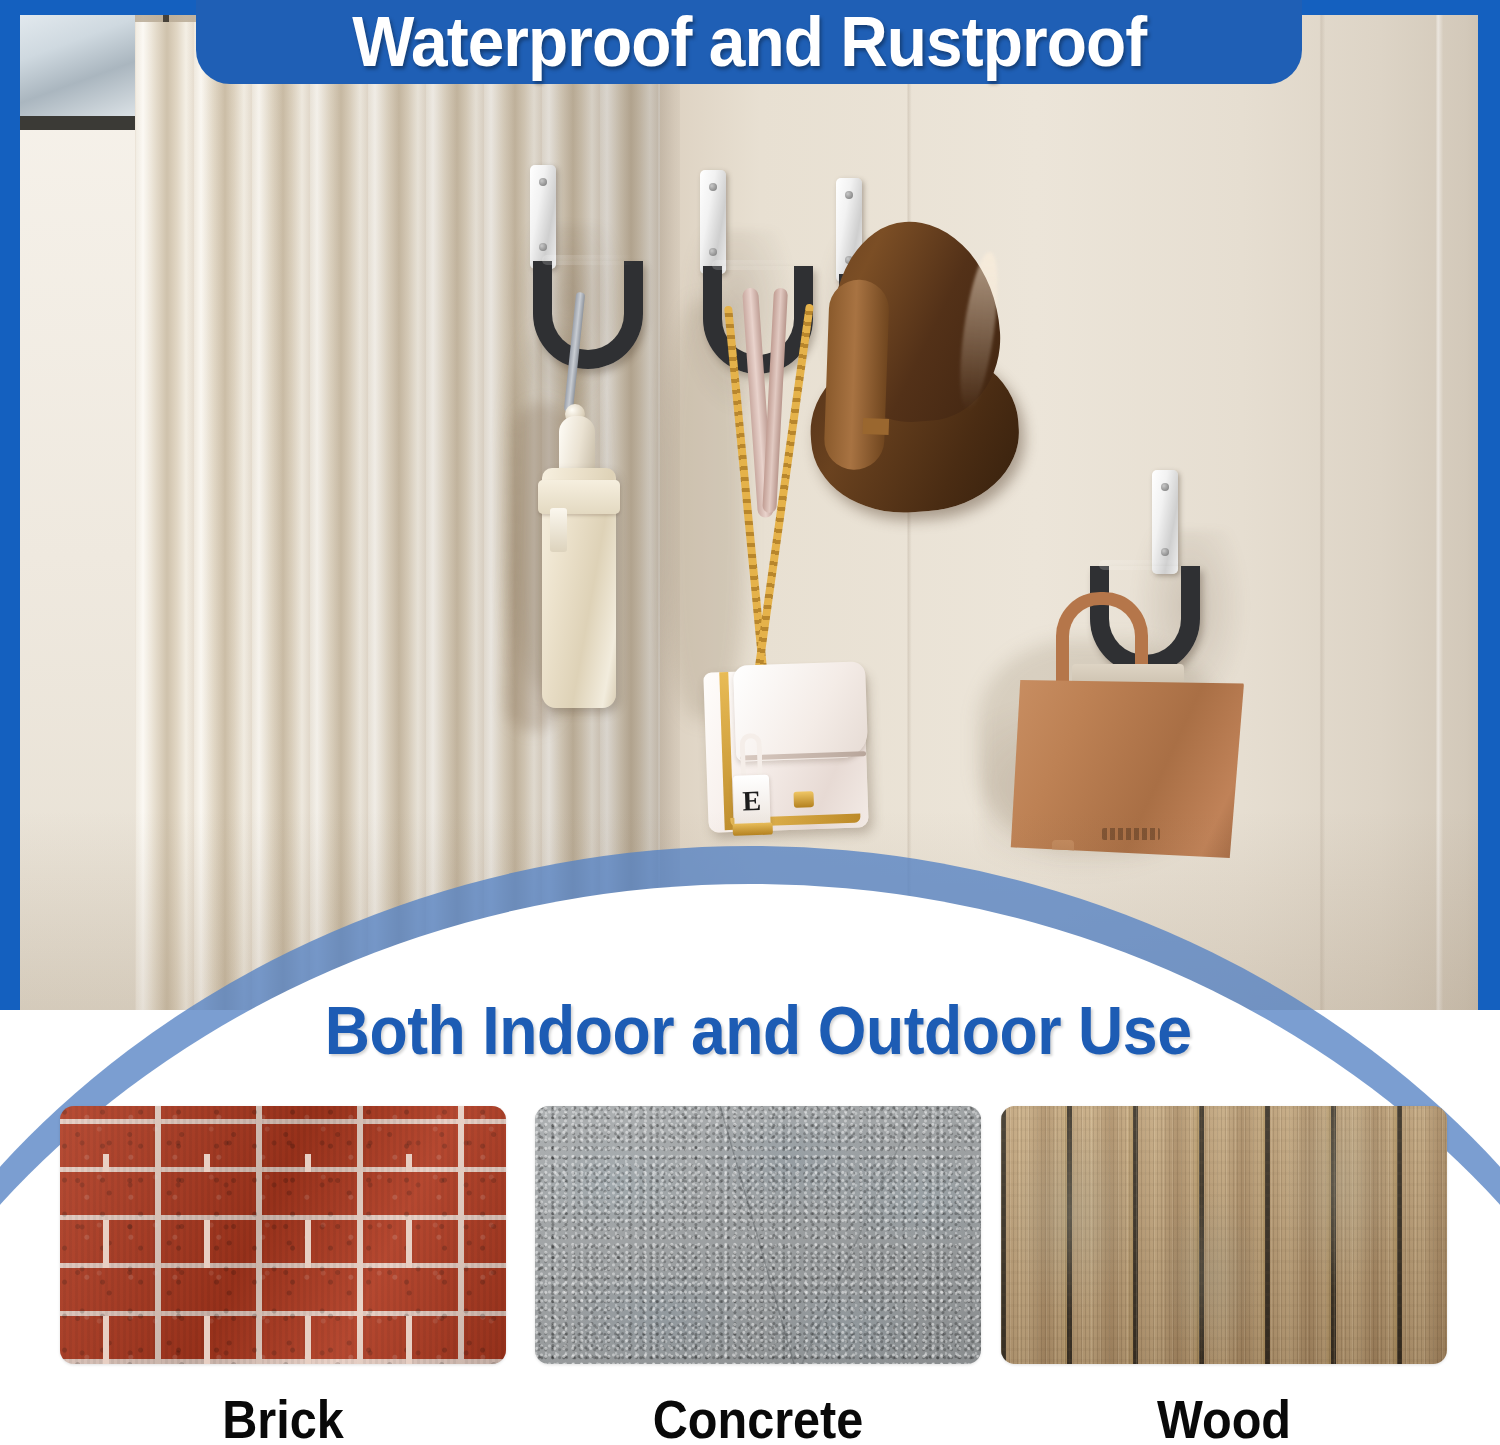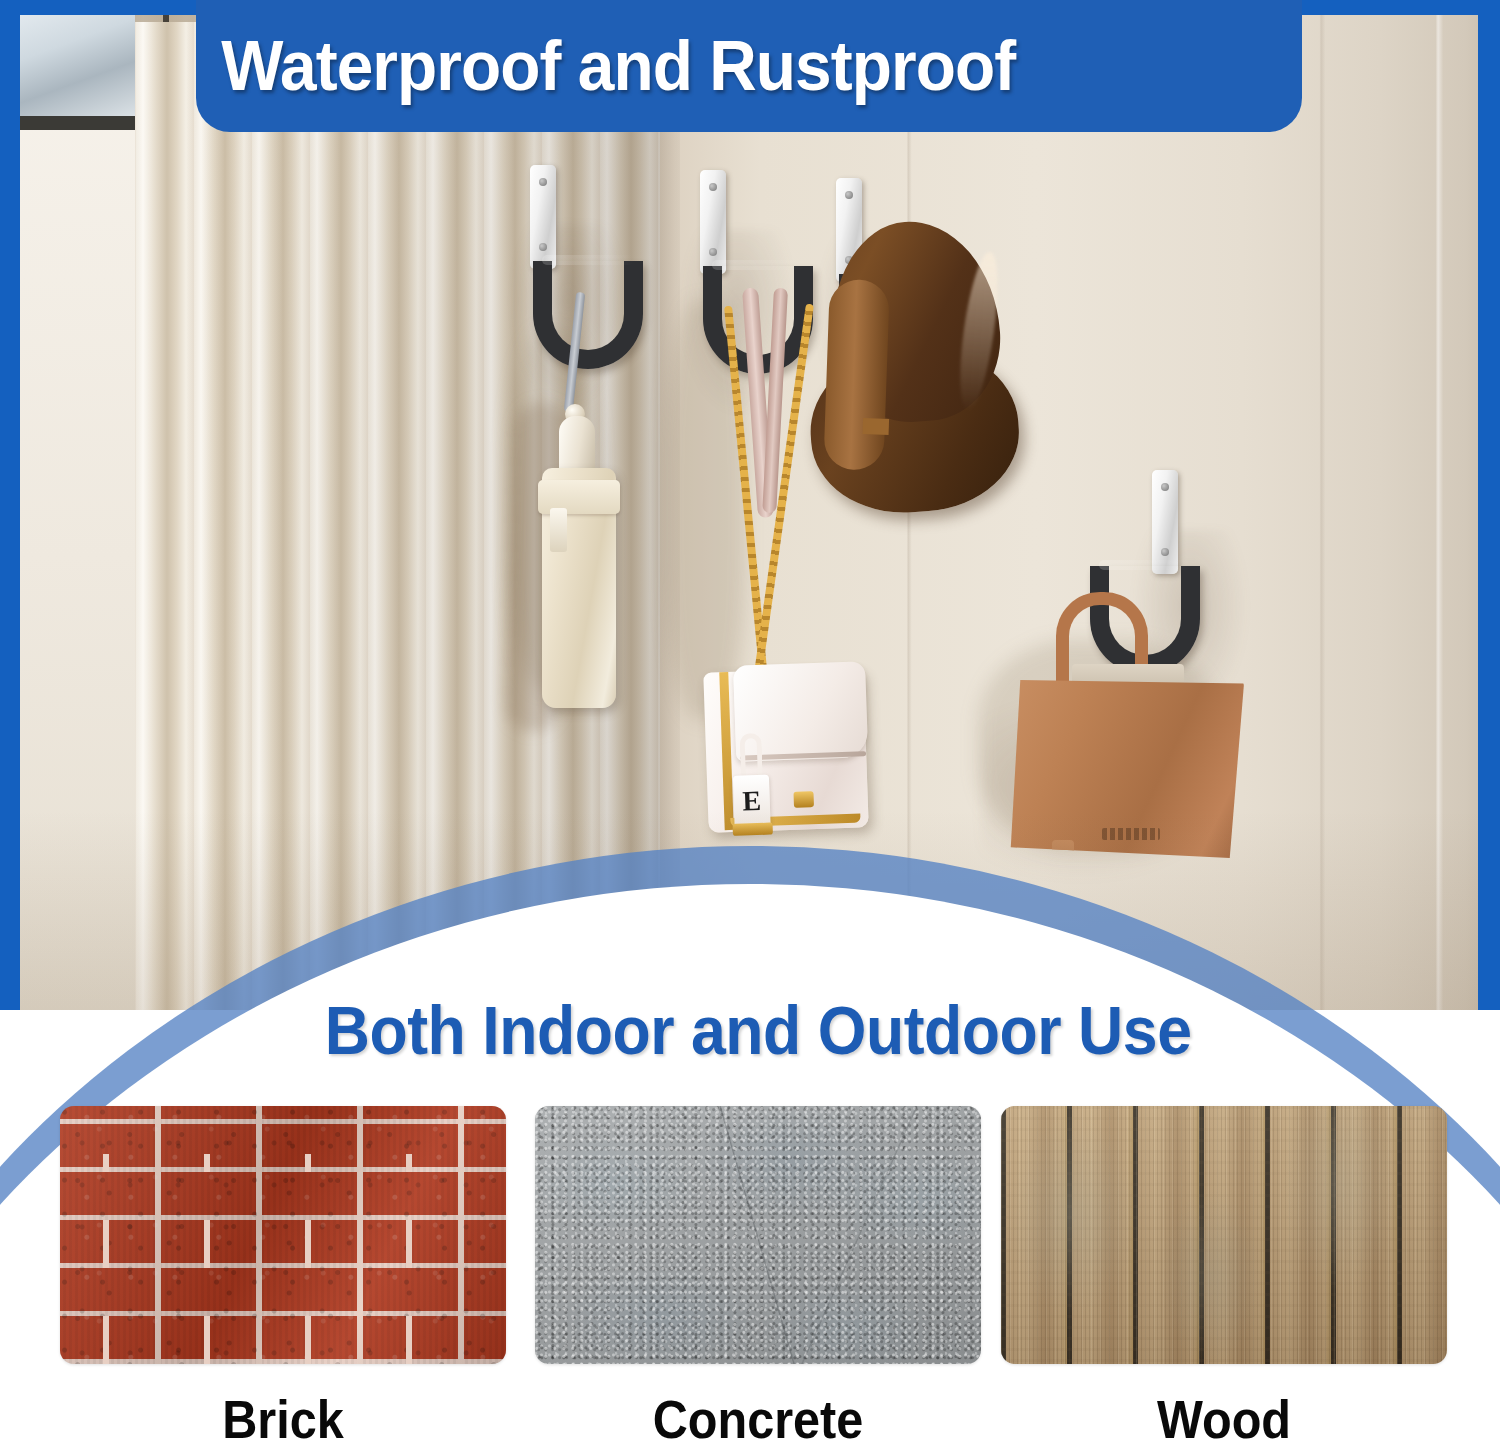--- a/index.html
+++ b/index.html
@@ -333,25 +333,25 @@
     position:absolute; left:0; top:0; width:20px; height:1010px;
     background:#1460bf; z-index:30;
   }
   .border-right{
     position:absolute; left:1478px; top:0; width:22px; height:1010px;
     background:#1460bf; z-index:30;
   }
 
   
   .banner{
-    position:absolute; left:196px; top:0; width:1106px; height:132px;
+    position:absolute; left:196px; top:0; width:1106px; height:84px;
     background:#1f5fb5;
     border-radius:0 0 34px 34px;
     z-index:40;
-    display:flex; align-items:center; justify-content:flex-start;
+    display:flex; align-items:center; justify-content:center;
   }
   .banner-text{
     color:#ffffff;
     font-family:"Liberation Sans Narrow","Liberation Sans", sans-serif;
     font-weight:bold;
     font-size:70px;
     letter-spacing:-1px;
     transform:scaleX(.94);
     text-shadow:2px 3px 4px rgba(0,0,0,.35);
     white-space:nowrap;

